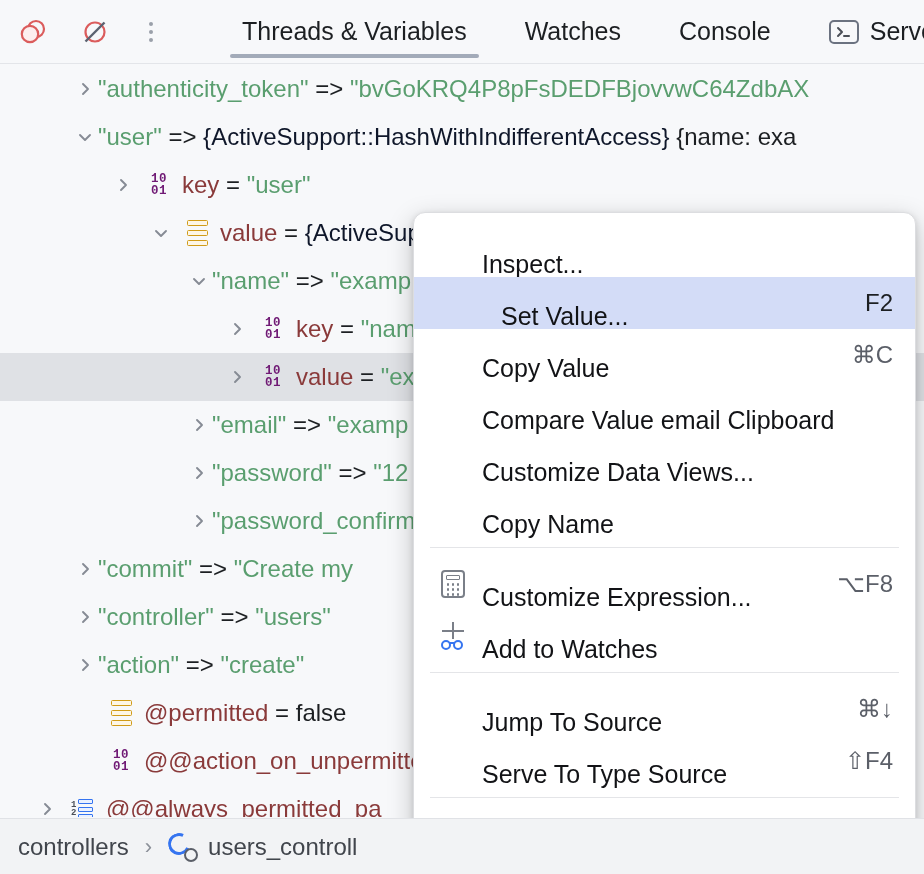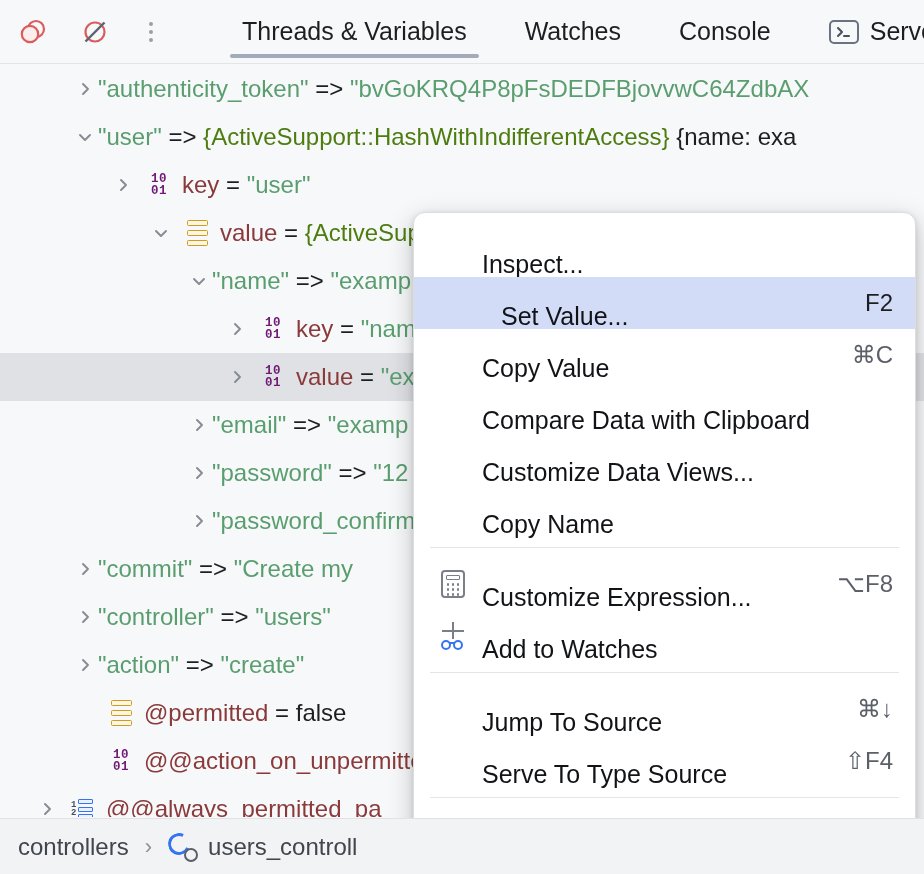--- a/index.html
+++ b/index.html
@@ -137,21 +137,21 @@
   }
   .list-ico .bars { display: flex; flex-direction: column; gap: 2.5px; }
   .list-ico .bars i {
     display: block; width: 15px; height: 5px;
     border: 1.5px solid #3574f0; border-radius: 1px; background: #eaf1ff;
   }
 
   .txt { line-height: 48px; }
   .t-key    { color: #5a9e6f; }
   .t-green  { color: #5a9e6f; }
-  .t-gray   { color: #4d7c0f; }
+  .t-gray   { color: #0f172a; }
   .t-dark   { color: #1c1f22; }
   .t-var    { color: #8a3a3a; }
   .t-op     { color: #1c1f22; }
 
   
   #ctxmenu {
     position: absolute;
     left: 413px; top: 212px;
     width: 503px;
     background: #ffffff;
@@ -509,21 +509,21 @@
         <span class="mi-label">Set Value...</span>
         <span class="mi-accel">F2</span>
       </div>
       <div class="mi inset">
         <span class="mi-ico blank"></span>
         <span class="mi-label">Copy Value</span>
         <span class="mi-accel">⌘C</span>
       </div>
       <div class="mi inset">
         <span class="mi-ico blank"></span>
-        <span class="mi-label">Compare Data with Clipboard</span>
+        <span class="mi-label">Compare Value email Clipboard</span>
       </div>
       <div class="mi inset">
         <span class="mi-ico blank"></span>
         <span class="mi-label">Customize Data Views...</span>
       </div>
       <div class="mi inset">
         <span class="mi-ico blank"></span>
         <span class="mi-label">Copy Name</span>
       </div>
       <div class="msep"></div>

